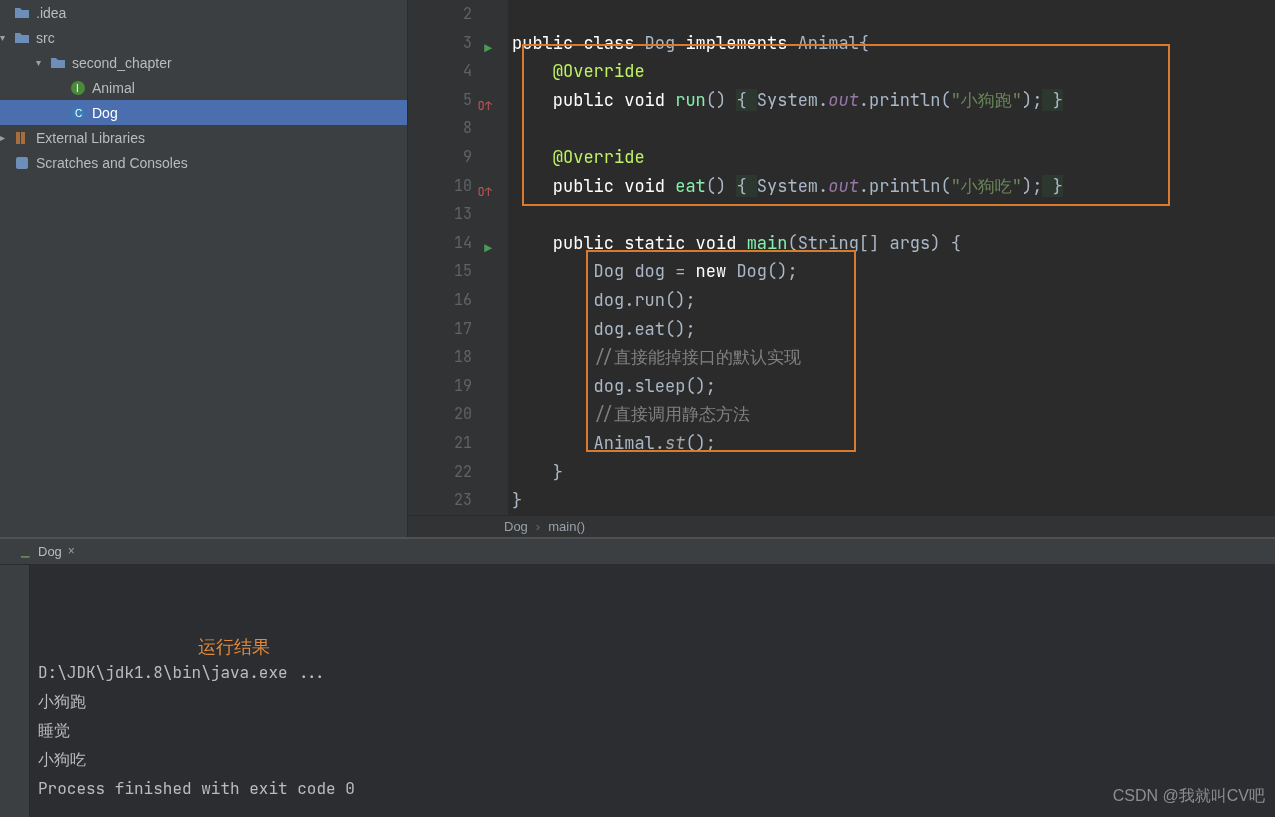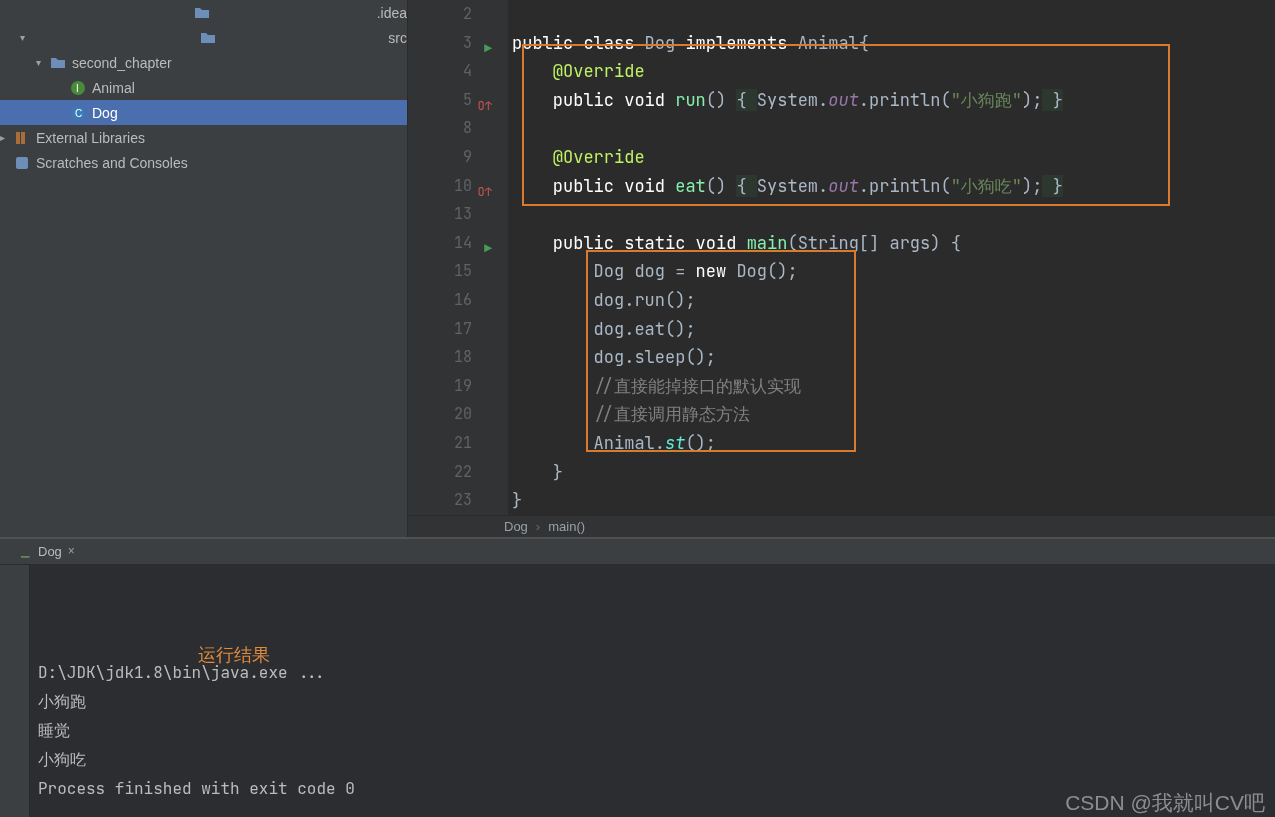--- a/index.html
+++ b/index.html
@@ -27,21 +27,21 @@
   }
   .tree-row {
     display: flex;
     align-items: center;
     height: 25px;
     padding-left: 4px;
     cursor: pointer;
   }
   .tree-row.selected { background: #4b6eaf; color: #ffffff; }
   .tree-indent0 { padding-left: 0px; }
-  .tree-indent1 { padding-left: 20px; justify-content: space-between; }
+  .tree-indent1 { padding-left: 0; }
   .tree-indent2 { padding-left: 36px; }
   .tree-indent3 { padding-left: 56px; }
   .arrow { width: 12px; display:inline-block; color:#9aa0a6; font-size:10px; margin-right:2px;}
   .icon-file { margin-right:6px; display:inline-flex; }
   .editor-pane {
     flex: 1;
     display: flex;
     flex-direction: column;
     background: #2b2b2b;
   }
@@ -70,21 +70,21 @@
     flex: 1;
     line-height: 28.6px;
     padding-left: 4px;
     position: relative;
   }
   .code-line { height: 28.6px; white-space: pre; }
   .kw { color:#ffffff; }
   .annot { color:#bef264; }
   .str { color:#6a8759; }
   .static-ref { font-style: italic; color:#9876aa;}
-  .static-call { font-style: italic; color:#5eead4;}
+  .static-call { font-style: italic; color:#a3a3a3;}
   .comment { color:#808080; }
   .ident { color:#a9b7c6; }
   .method { color:#86efac; }
   .bg-match { background:#32593d44;}
   .box-orange { position:absolute; border:2px solid #d87b2f; pointer-events:none;}
   .caret-line { position:absolute; left:0; right:0; height:28.6px; background:#323232; z-index:-1;}
   .breadcrumb {
     height: 26px;
     background:#313335;
     border-top:1px solid #2b2b2b;
@@ -134,31 +134,31 @@
   .console-text {
     padding: 6px 8px;
     line-height: 29px;
     white-space: pre;
     position:relative;
     flex:1;
   }
   .result-label {
     position:absolute;
     left: 168px;
-    top: 76px;
+    top: 68px;
     color:#e08a3c;
     font-family:"Microsoft YaHei",sans-serif;
     font-size:18px;
   }
   .watermark {
     position:fixed;
     right:10px;
-    bottom:0;
+    bottom:10px;
     color: rgba(220,220,220,0.55);
-    font-size:21px;
+    font-size:16px;
     font-family:"Microsoft YaHei",sans-serif;
     pointer-events:none;
   }
   .svg-ico { width:16px; height:16px; }
 </style>
 </head>
 <body>
 
 <div class="top-area">
   <div class="project-tree" id="project-tree">
@@ -260,22 +260,22 @@
           <div class="code-line">    <span class="kw">public void </span><span class="method">run</span>() <span class="bg-match">{ </span><span class="ident">System.</span><span class="static-ref">out</span>.println(<span class="str">"小狗跑"</span>);<span class="bg-match"> }</span></div>
           <div class="code-line"></div>
           <div class="code-line">    <span class="annot">@Override</span></div>
           <div class="code-line">    <span class="kw">public void </span><span class="method">eat</span>() <span class="bg-match">{ </span><span class="ident">System.</span><span class="static-ref">out</span>.println(<span class="str">"小狗吃"</span>);<span class="bg-match"> }</span></div>
           <div class="code-line"></div>
           <div class="code-line">    <span class="kw">public static void </span><span class="method">main</span>(String[] args) {</div>
           <div class="code-line">        <span class="ident">Dog dog = </span><span class="kw">new </span><span class="ident">Dog();</span></div>
           <div class="code-line">        dog.run();</div>
           <div class="caret-line" style="top: 314.6px;"></div>
           <div class="code-line">        dog.eat();</div>
+          <div class="code-line">        <span class="comment">//直接能掉接口的默认实现</span></div>
           <div class="code-line">        dog.sleep();</div>
-          <div class="code-line">        <span class="comment">//直接能掉接口的默认实现</span></div>
           <div class="code-line">        <span class="comment">//直接调用静态方法</span></div>
           <div class="code-line">        <span class="ident">Animal.</span><span class="static-call">st</span>();</div>
           <div class="code-line">    }</div>
           <div class="code-line">}</div>
           <div class="box-orange" style="top: 44px; left: 14px; width: 648px; height: 162px;"></div>
           <div class="box-orange" style="top: 250px; left: 78px; width: 270px; height: 202px;"></div>
         </div>
     </div>
     <div class="breadcrumb">
       <span>Dog</span>

